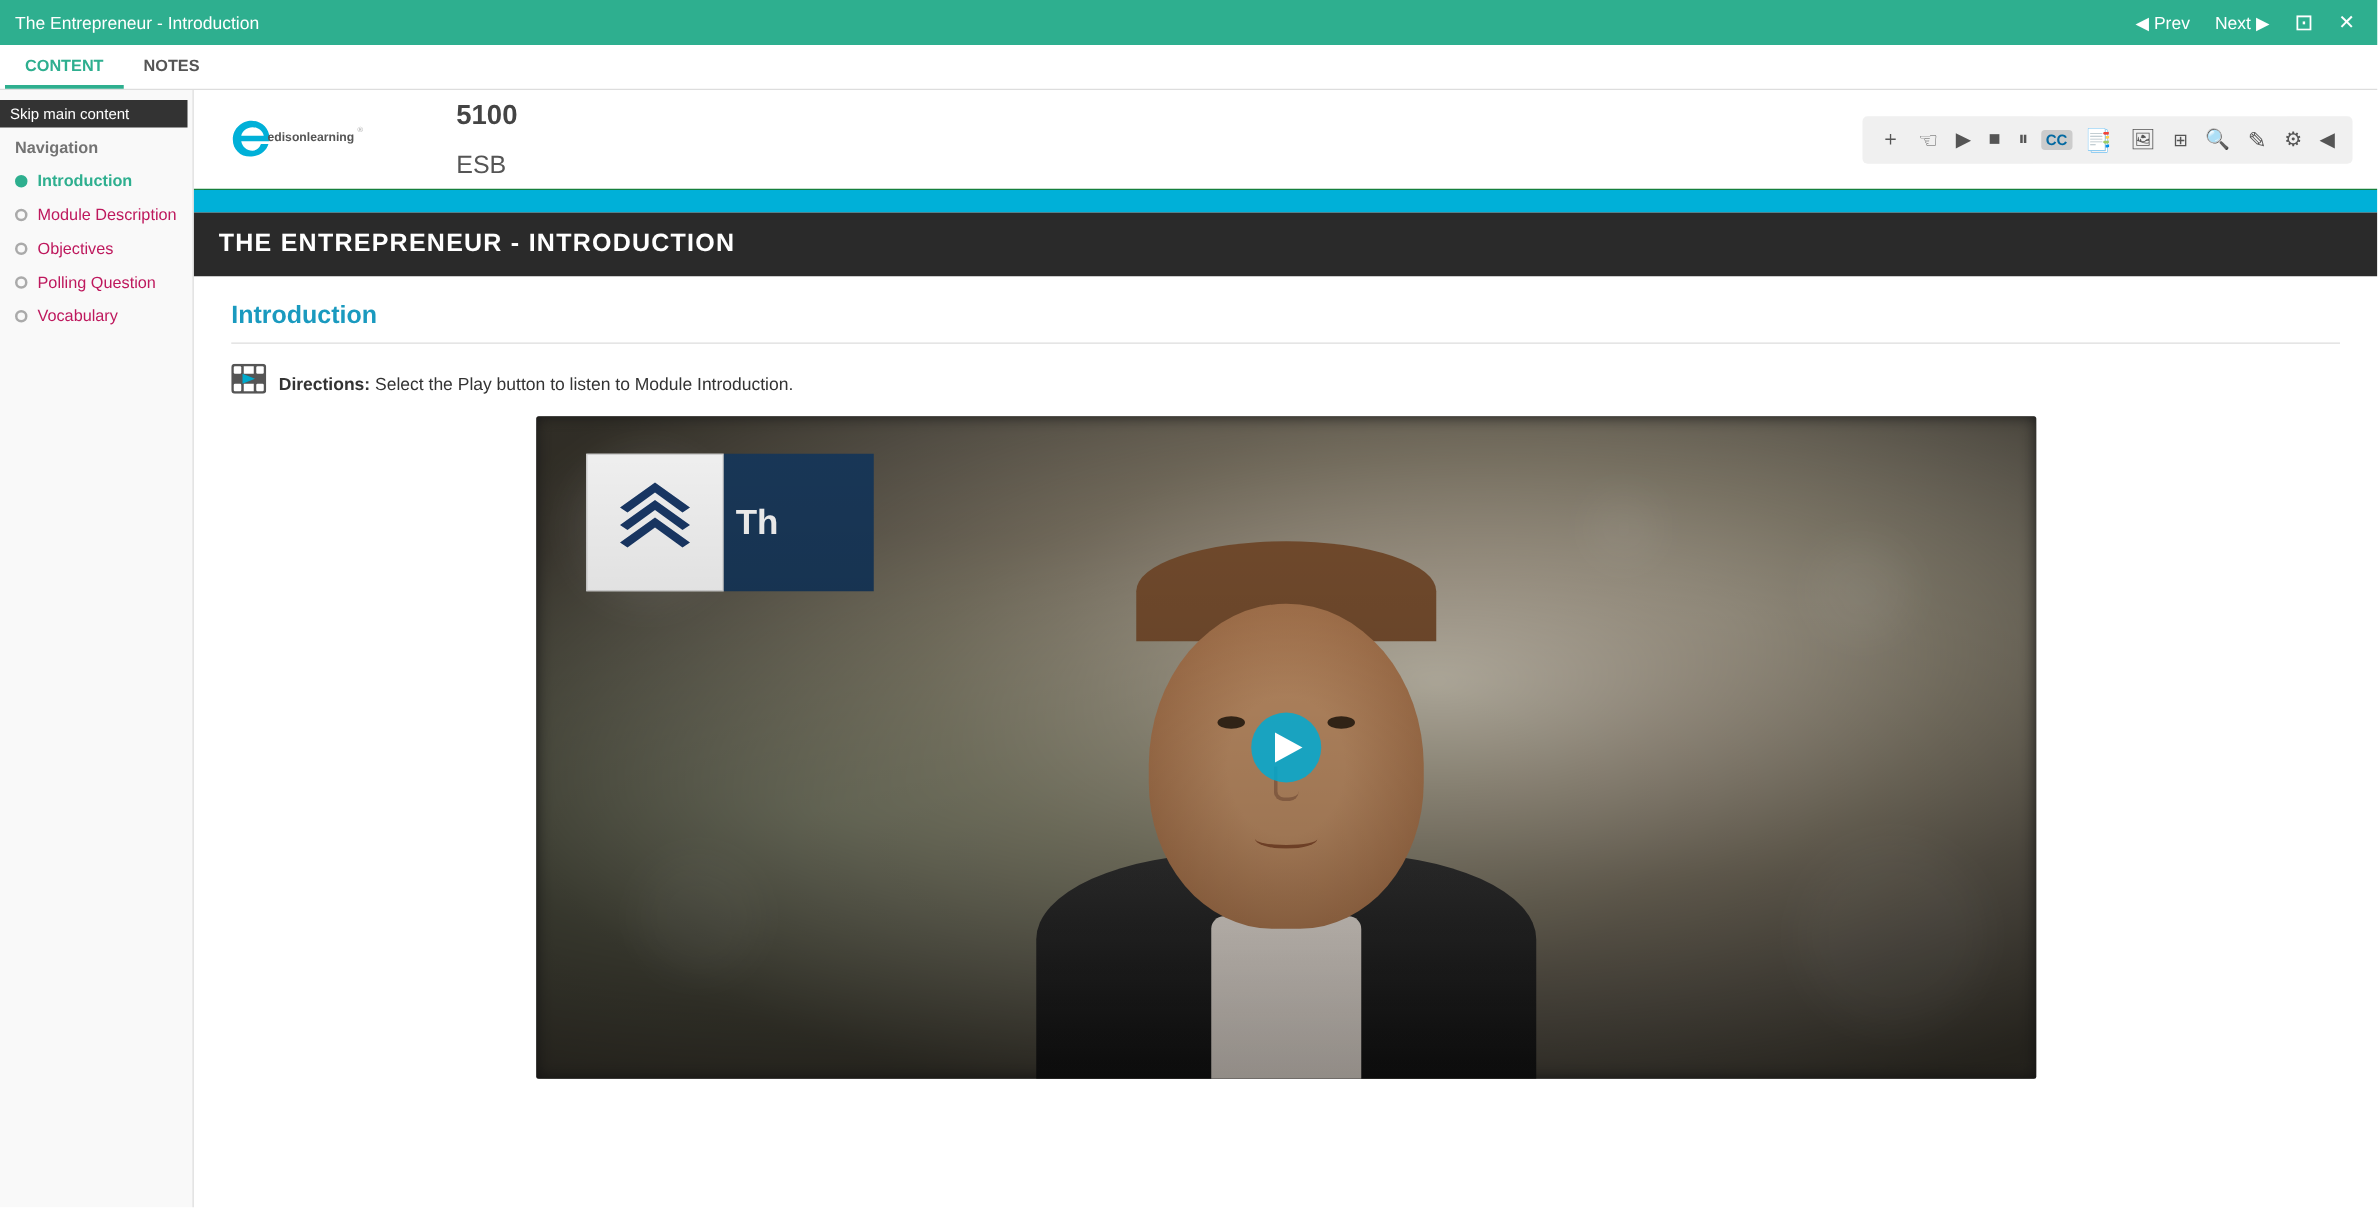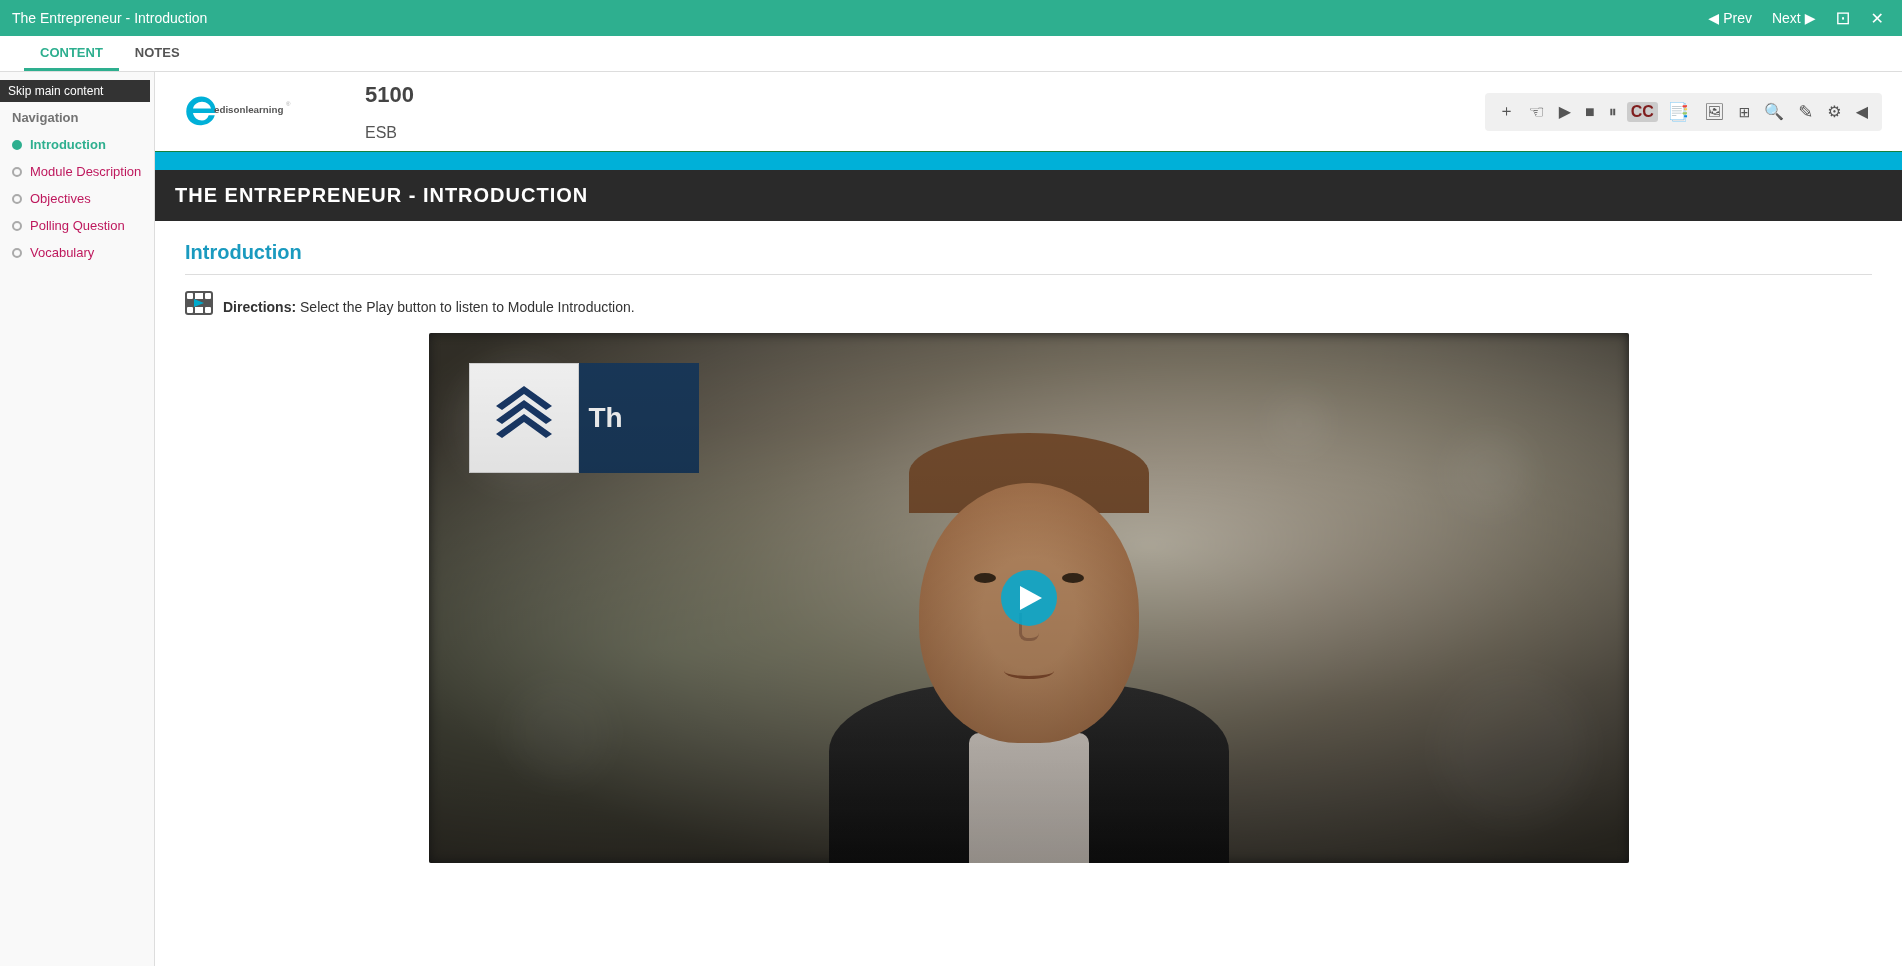--- a/index.html
+++ b/index.html
@@ -22,21 +22,21 @@
       display: flex; align-items: center; gap: 4px;
     }
 
     
     #tabs {
       display: flex;
       background: #fff;
       border-bottom: 1px solid #ddd;
       height: 36px;
       align-items: flex-end;
-      padding-left: 24px;
+      padding-left: 4px;
     }
     .tab {
       padding: 8px 16px;
       cursor: pointer;
       font-size: 13px;
       font-weight: bold;
       color: #555;
       border-bottom: 3px solid transparent;
     }
     .tab.active { color: #2eaf8f; border-bottom: 3px solid #2eaf8f; }
@@ -99,21 +99,21 @@
       background: #fff;
       border-bottom: 1px solid #15803d;
       padding: 0 20px;
       height: 80px;
       justify-content: space-between;
     }
     #logo-area { display: flex; flex-direction: column; align-items: center; }
     #logo-svg { width: 120px; }
     #course-info { display: flex; flex-direction: column; gap: 16px; margin-left: 40px; }
     #course-info .course-num { font-size: 22px; font-weight: bold; color: #444; }
-    #course-info .course-sub { font-size: 16px; color: #555; }
+    #course-info .course-sub { font-size: 20px; color: #555; }
     #toolbar-right {
       display: flex;
       align-items: center;
       gap: 6px;
       background: #f0f0f0;
       padding: 6px 10px;
       border-radius: 4px;
     }
     .toolbar-btn {
       background: none; border: none; cursor: pointer;
@@ -390,21 +390,21 @@
           <span class="course-sub">ESB</span>
         </div>
       </div>
 
       <div id="toolbar-right">
         <button class="toolbar-btn" title="Add">＋</button>
         <button class="toolbar-btn" title="Hand" style="font-size:18px;">☜</button>
         <button class="toolbar-btn" title="Play">▶</button>
         <button class="toolbar-btn" title="Stop">■</button>
         <button class="toolbar-btn" title="Pause">⏸</button>
-        <button class="toolbar-btn" title="Closed Captions" style="font-size:16px; font-weight:bold; background:#ccc; border-radius:3px; padding:1px 4px; color:#7f1d1d;">CC</button>
+        <button class="toolbar-btn" title="Closed Captions" style="font-size:12px; font-weight:bold; background:#ccc; border-radius:3px; padding:1px 4px; color:#0369a1;">CC</button>
         <button class="toolbar-btn" title="Bookmark" style="font-size:18px;">📑</button>
         <button class="toolbar-btn" title="Image">🖼</button>
         <button class="toolbar-btn" title="Layout" style="font-size:14px;">⊞</button>
         <button class="toolbar-btn" title="Zoom" style="font-size:16px;">🔍</button>
         <button class="toolbar-btn" title="Edit" style="font-size:18px;">✎</button>
         <button class="toolbar-btn" title="Settings" style="font-size:16px;">⚙</button>
         <button class="toolbar-btn" title="Collapse" style="font-size:16px;">◀</button>
       </div>
     </div>
 

